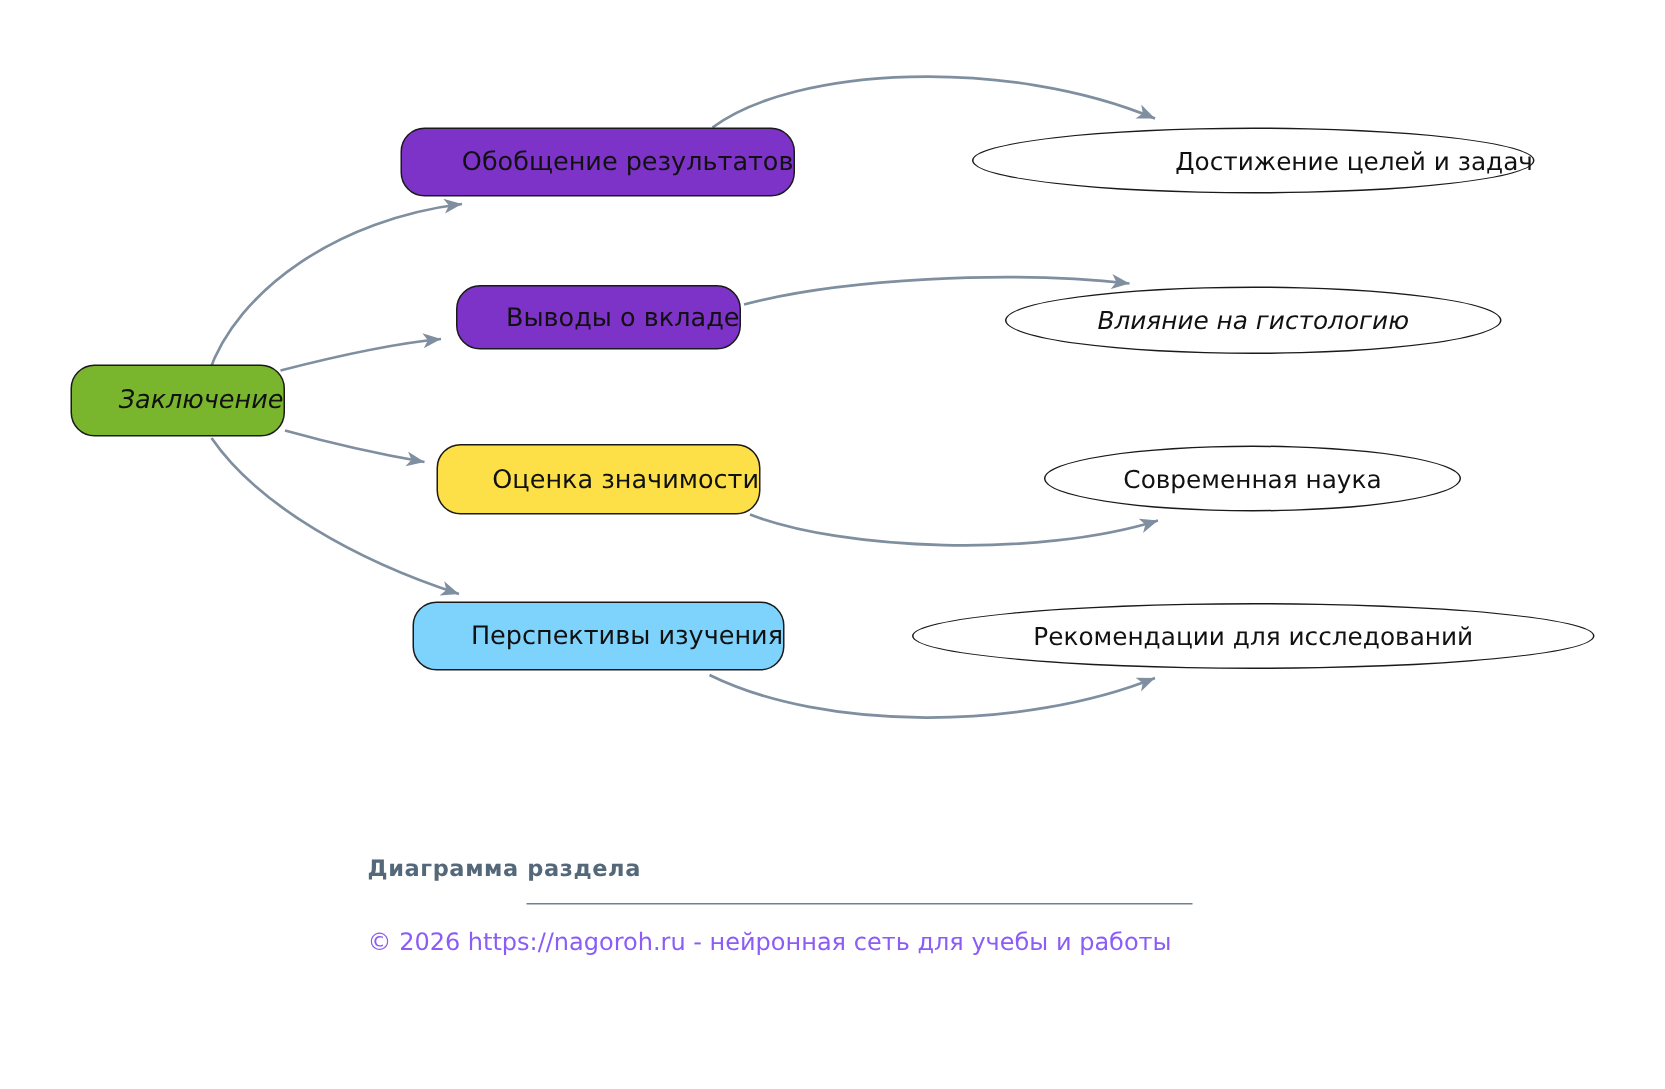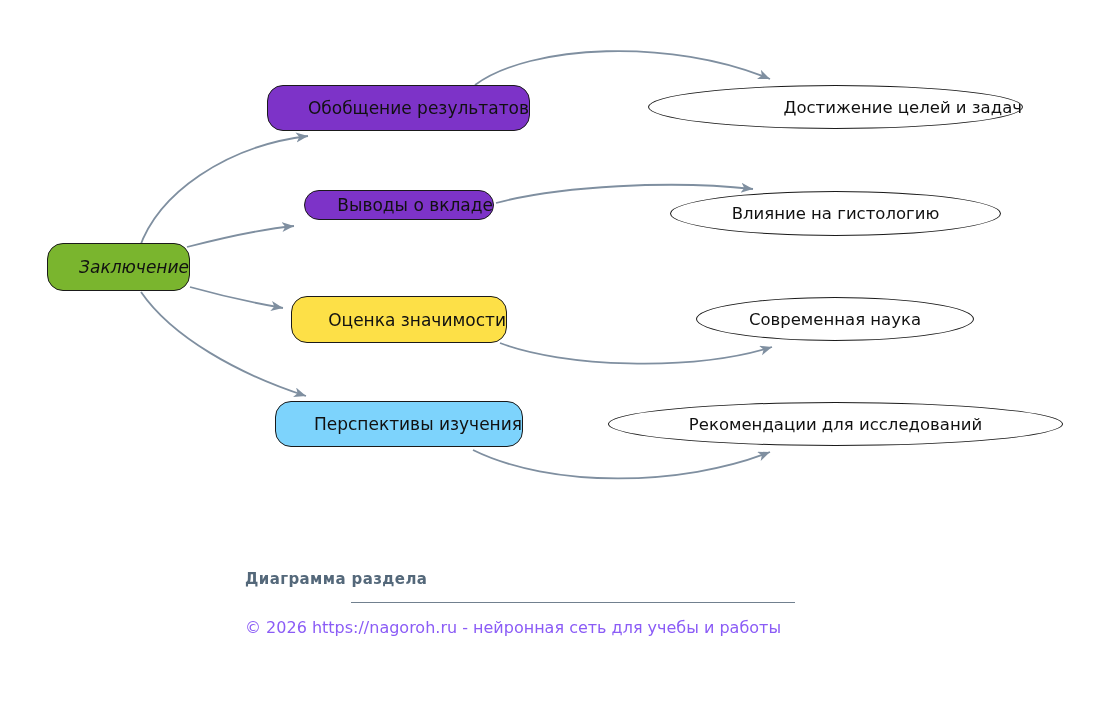--- a/index.html
+++ b/index.html
@@ -14,26 +14,26 @@
   .node{
     position:absolute;display:flex;align-items:center;justify-content:center;
     box-sizing:border-box;color:#111111;font-size:17px;white-space:nowrap;
     text-align:center;
   }
   .rect-node{border:1.5px solid #1a1a1a;border-radius:16px;justify-content:flex-end;}
   .ellipse-node{border:1.3px solid #1a1a1a;border-radius:50%;background:#ffffff;font-size:16.5px;}
 
   .root-node{left:47px;top:243px;width:143px;height:48px;background:#7ab52e;font-style:italic;}
   .branch-1{left:267px;top:85px;width:263px;height:46px;background:#7d33c8;}
-  .branch-2{left:304px;top:190px;width:190px;height:30px;background:#7d33c8;}
+  .branch-2{left:304px;top:190px;width:190px;height:43px;background:#7d33c8;}
   .branch-3{left:291px;top:296px;width:216px;height:47px;background:#fde047;}
   .branch-4{left:275px;top:401px;width:248px;height:46px;background:#7dd3fc;}
 
   .leaf-1{left:648px;top:85px;width:375px;height:44px;justify-content:flex-end;}
-  .leaf-2{left:670px;top:191px;width:331px;height:45px;}
+  .leaf-2{left:670px;top:191px;width:331px;height:45px;font-style:italic;}
   .leaf-3{left:696px;top:297px;width:278px;height:44px;}
   .leaf-4{left:608px;top:402px;width:455px;height:44px;}
 
   .footer{position:absolute;left:245px;top:570px;width:656px;text-align:left;}
   .footer-title{font-size:15px;font-weight:bold;color:#54687a;letter-spacing:0.4px;}
   .footer-line{width:444px;height:0;border-top:1px solid #71808f;margin:14px auto 0;}
   .footer-copy{margin-top:15px;font-size:16px;color:#8b5cf6;}
 </style>
 </head>
 <body>

